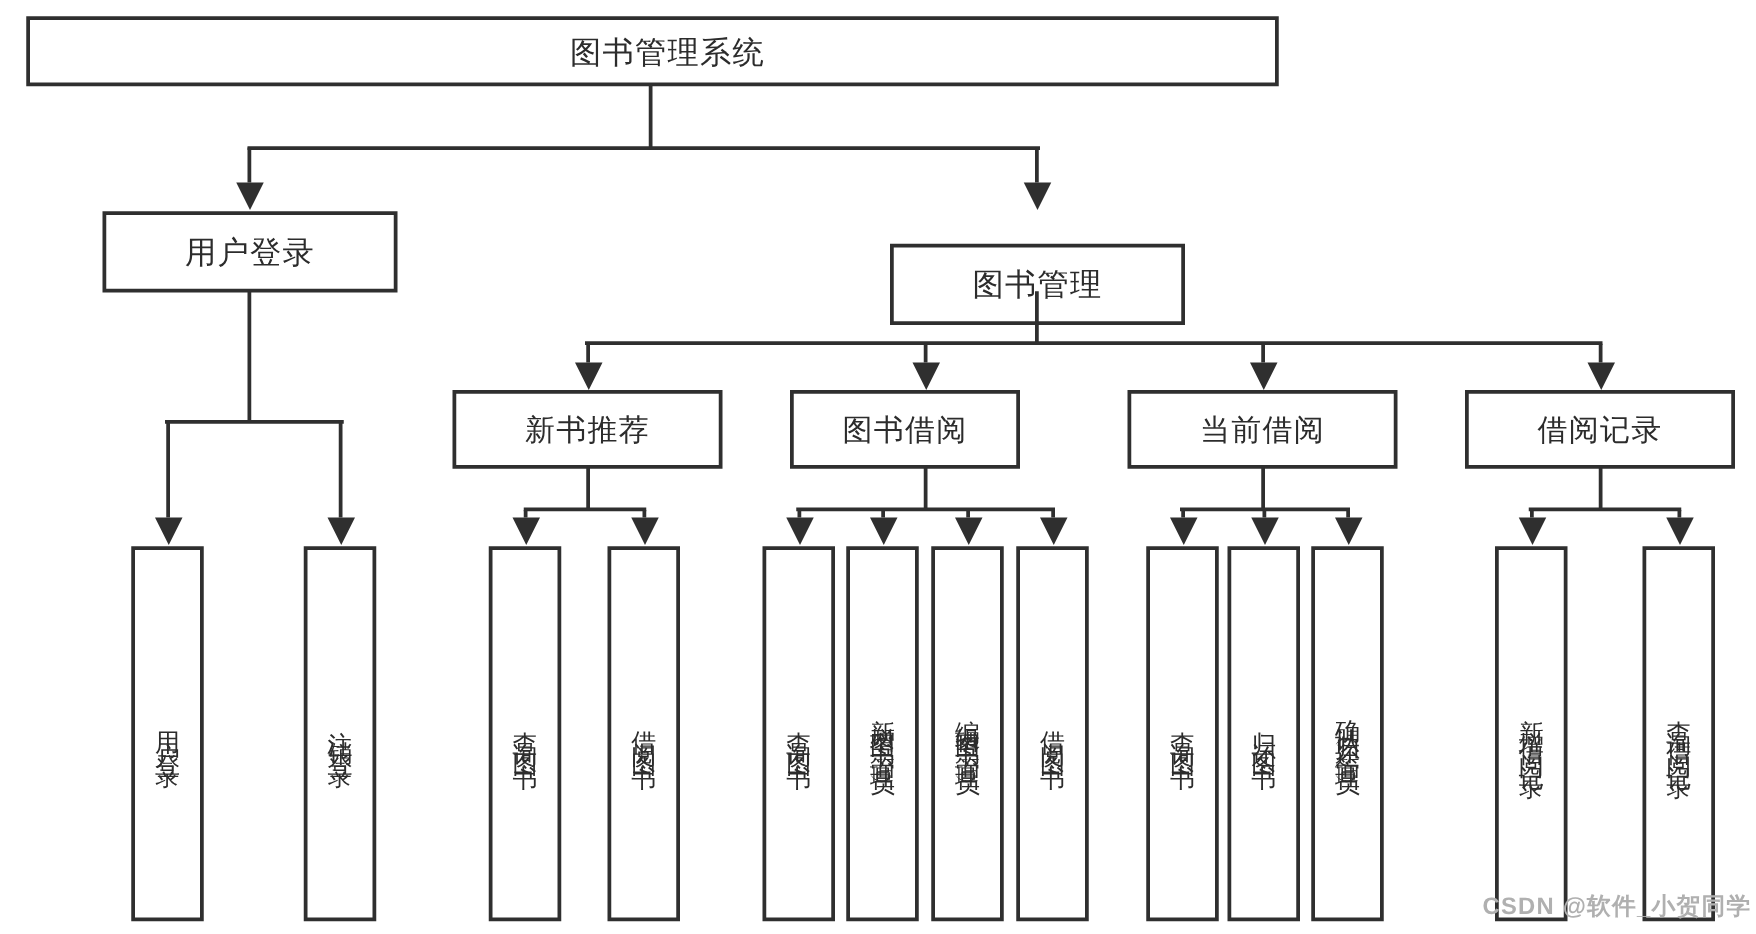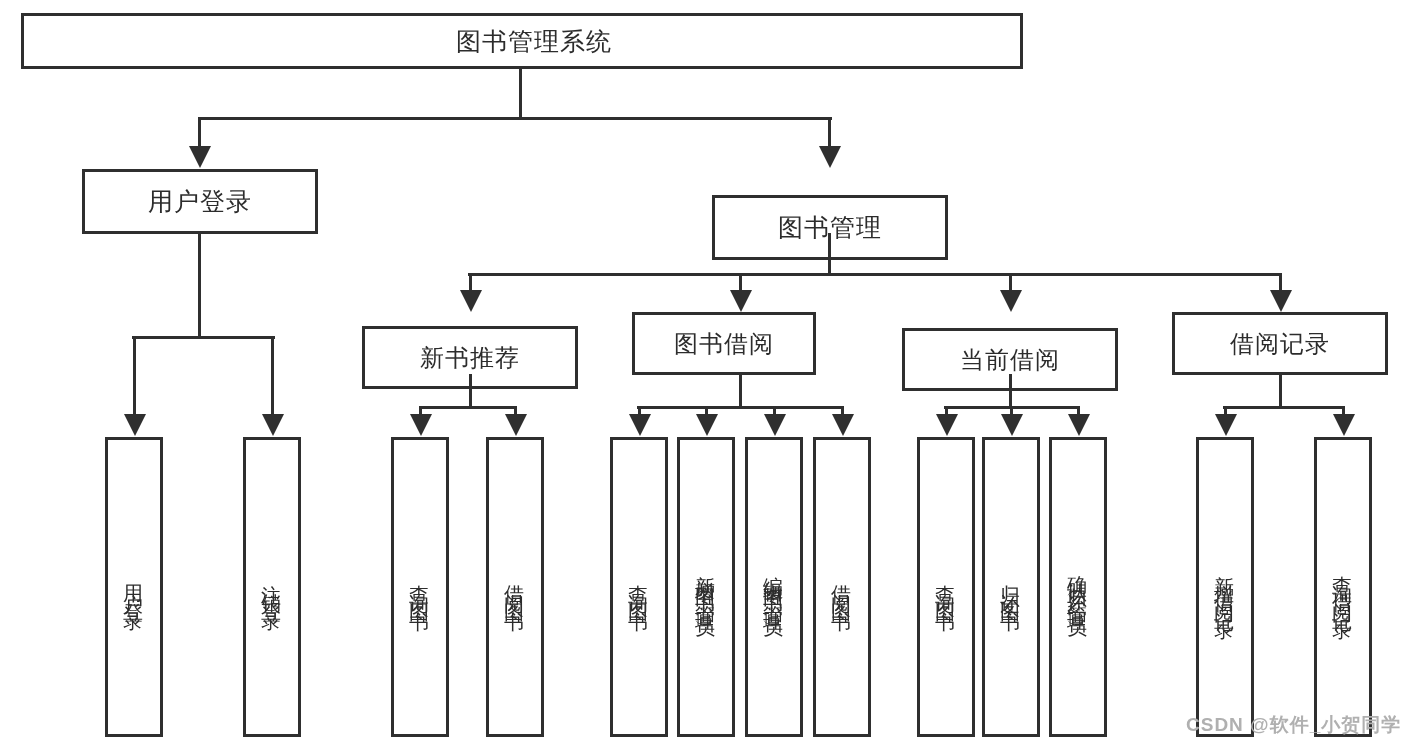--- a/index.html
+++ b/index.html
@@ -74,23 +74,23 @@
 </head>
 <body>
 
 <div class="stage">
 
   <div class="hbox" style="left:21px;top:13px;width:1002px;height:56px;padding-left:24px;">图书管理系统</div>
 
   <div class="hbox" style="left:82px;top:169px;width:236px;height:65px;">用户登录</div>
   <div class="hbox" style="left:712px;top:169px;width:236px;height:65px;margin-top:26px;">图书管理</div>
 
-  <div class="hbox" style="left:362px;top:312px;width:216px;height:63px;font-size:24px;margin-top:14px;">新书推荐</div>
+  <div class="hbox" style="left:362px;top:312px;width:216px;height:63px;font-size:24px;">新书推荐</div>
   <div class="hbox" style="left:632px;top:312px;width:184px;height:63px;font-size:24px;">图书借阅</div>
-  <div class="hbox" style="left:902px;top:328px;width:216px;height:63px;font-size:24px;text-align:right;">当前借阅</div>
+  <div class="hbox" style="left:902px;top:312px;width:216px;height:63px;font-size:24px;text-align:right;">当前借阅</div>
   <div class="hbox" style="left:1172px;top:312px;width:216px;height:63px;font-size:24px;">借阅记录</div>
 
   <div class="vbox" style="left:105px;top:437px;width:58px;height:300px;">用户登录</div>
   <div class="vbox" style="left:243px;top:437px;width:58px;height:300px;">注销登录</div>
 
   <div class="vbox" style="left:391px;top:437px;width:58px;height:300px;">查询图书</div>
   <div class="vbox" style="left:486px;top:437px;width:58px;height:300px;">借阅图书</div>
 
   <div class="vbox" style="left:610px;top:437px;width:58px;height:300px;">查询图书</div>
   <div class="vbox" style="left:677px;top:437px;width:58px;height:300px;letter-spacing:6px;">新增图书（管理员）</div>

